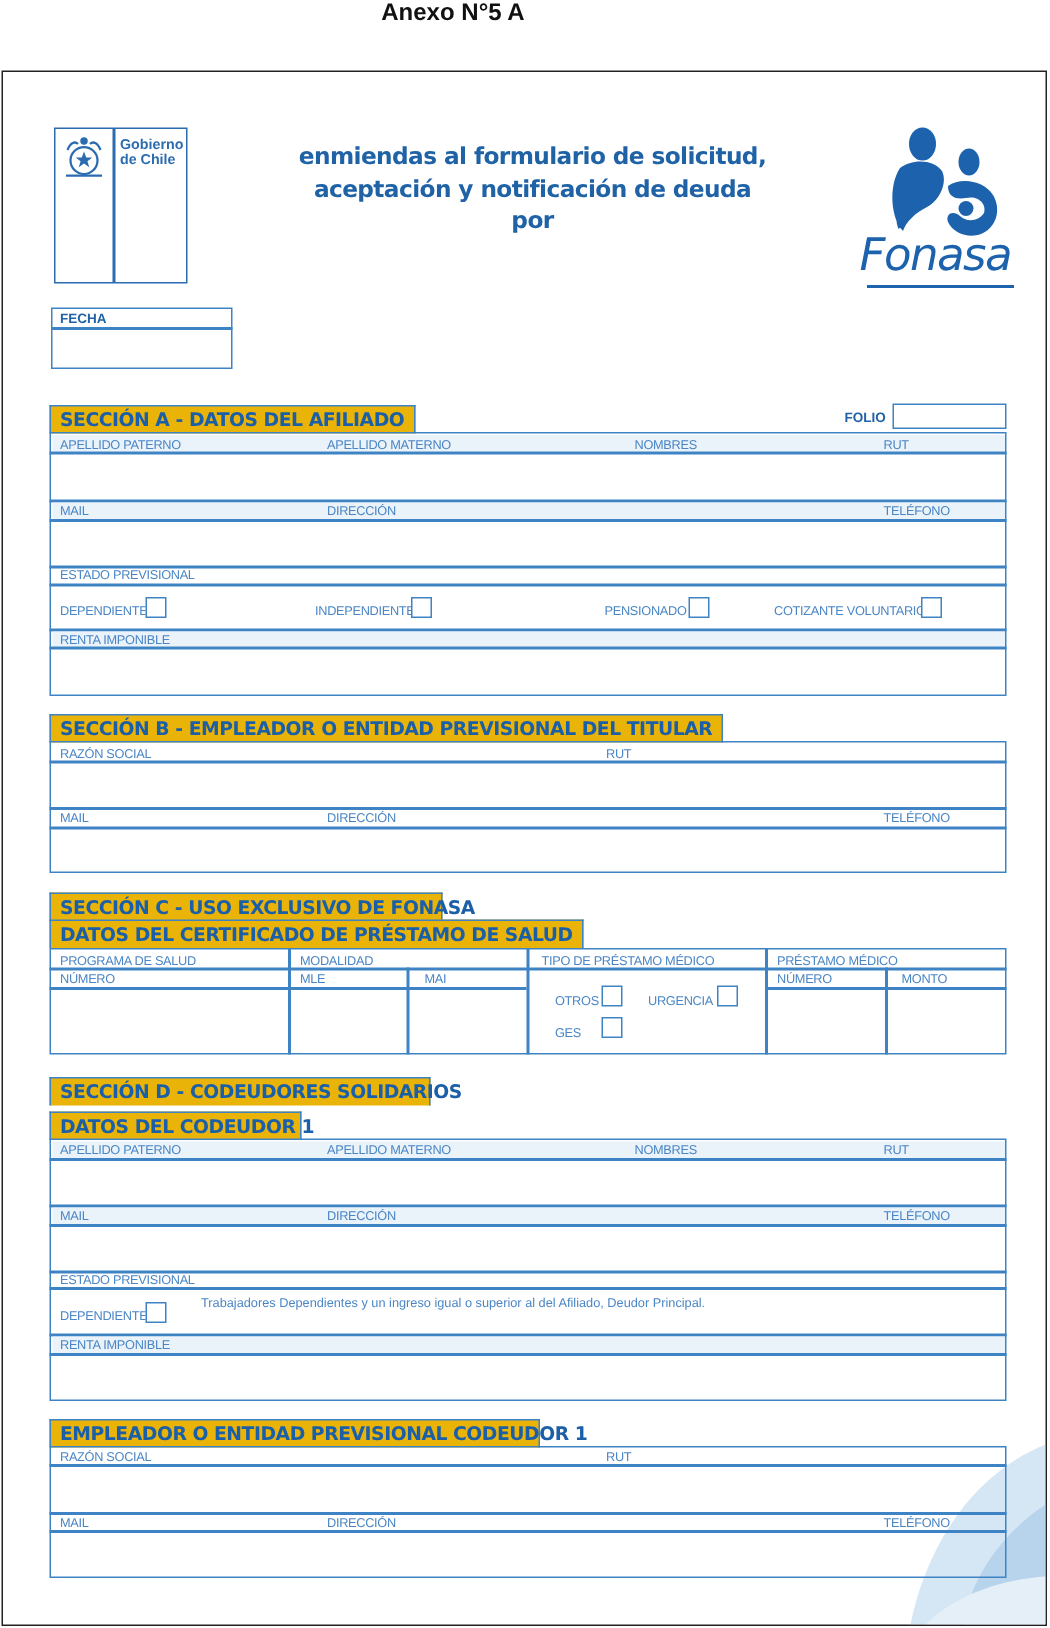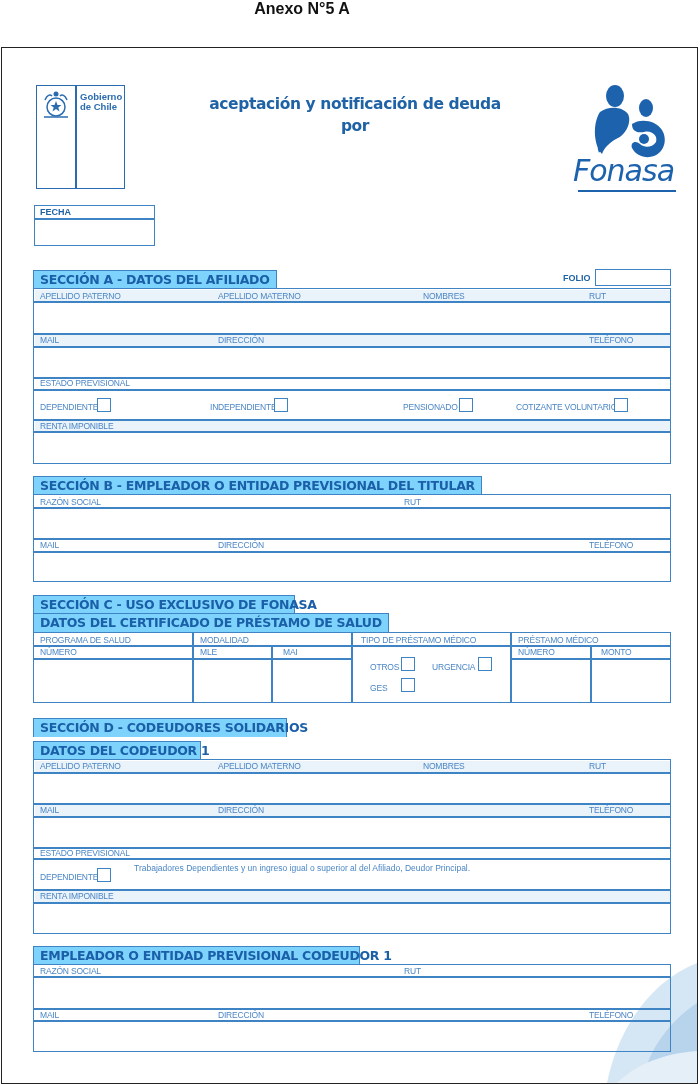--- a/index.html
+++ b/index.html
@@ -21,21 +21,21 @@
 
   .fonasa-logo { position: absolute; left: 570px; top: 82px; width: 110px; height: 108px; }
   .fonasa-word { position: absolute; left: 573px; top: 153px; font-size: 30px; font-style: italic; color: #1d62ad; font-family: "DejaVu Sans", sans-serif; letter-spacing: -1px; }
   .fonasa-underline { position: absolute; left: 578px; top: 190px; width: 98px; height: 2px; background: #1d62ad; }
 
   .box { position: absolute; border: 1.5px solid #3e83c4; }
   .hline { position: absolute; height: 1.5px; background: #3e83c4; }
   .vline { position: absolute; width: 1.5px; background: #3e83c4; }
   .band { position: absolute; background: #eaf2fa; }
 
-  .sec-title { position: absolute; border: 1.5px solid #3e83c4; border-bottom: none; background: #7dd3fc; font-family: "DejaVu Sans", sans-serif; font-weight: bold; color: #1a5fa8; font-size: 12.5px; line-height: 18px; padding: 0 6px; white-space: nowrap; letter-spacing: -0.3px; }
+  .sec-title { position: absolute; border: 1.5px solid #3e83c4; border-bottom: none; background: #eab308; font-family: "DejaVu Sans", sans-serif; font-weight: bold; color: #1a5fa8; font-size: 12.5px; line-height: 18px; padding: 0 6px; white-space: nowrap; letter-spacing: -0.3px; }
 
   .lbl { position: absolute; font-size: 8.5px; color: #4a86c5; white-space: nowrap; line-height: 10px; letter-spacing: -0.2px; }
   .lbl-b { position: absolute; font-size: 9px; color: #1f63a6; font-weight: bold; white-space: nowrap; line-height: 10px; }
   .chk { position: absolute; width: 14px; height: 14px; border: 1.5px solid #3e83c4; background: #fff; }
   .note { position: absolute; font-size: 8.5px; color: #4a86c5; line-height: 13px; }
   .field { position: absolute; background: transparent; }
 </style>
 </head>
 <body>
 
@@ -58,20 +58,21 @@
     <circle cx="15" cy="4" r="2.5" fill="#2b6cb0"></circle>
   </svg>
   <div class="divider"></div>
   <div class="gov-text">
     <div>Gobierno</div>
     <div>de Chile</div>
   </div>
 </div>
 
 <div class="doc-title">
+  <div>enmiendas al formulario de solicitud,</div>
   <div>aceptación y notificación de deuda por</div>
 </div>
 
 <svg class="fonasa-logo" viewBox="0 0 110 108">
   <ellipse cx="45" cy="14" rx="9" ry="11" fill="#1d62ad"></ellipse>
   <path d="M30 30 C38 24 52 24 58 32 C62 40 56 52 48 56 C40 60 34 66 32 72 C24 64 22 42 30 30 Z" fill="#1d62ad"></path>
   <ellipse cx="76" cy="26" rx="7" ry="9" fill="#1d62ad"></ellipse>
   <path d="M62 42 C70 36 86 38 92 48 C98 58 94 70 84 74 C76 77 66 74 62 66 C60 60 66 58 70 62 C74 66 82 66 86 60 C88 54 82 48 74 50 C68 51 62 50 62 42 Z" fill="#1d62ad"></path>
   <circle cx="74" cy="57" r="5" fill="#1d62ad"></circle>
   <path d="M30 70 C26 60 36 52 44 54" stroke="#1d62ad" stroke-width="2.5" fill="none"></path>

